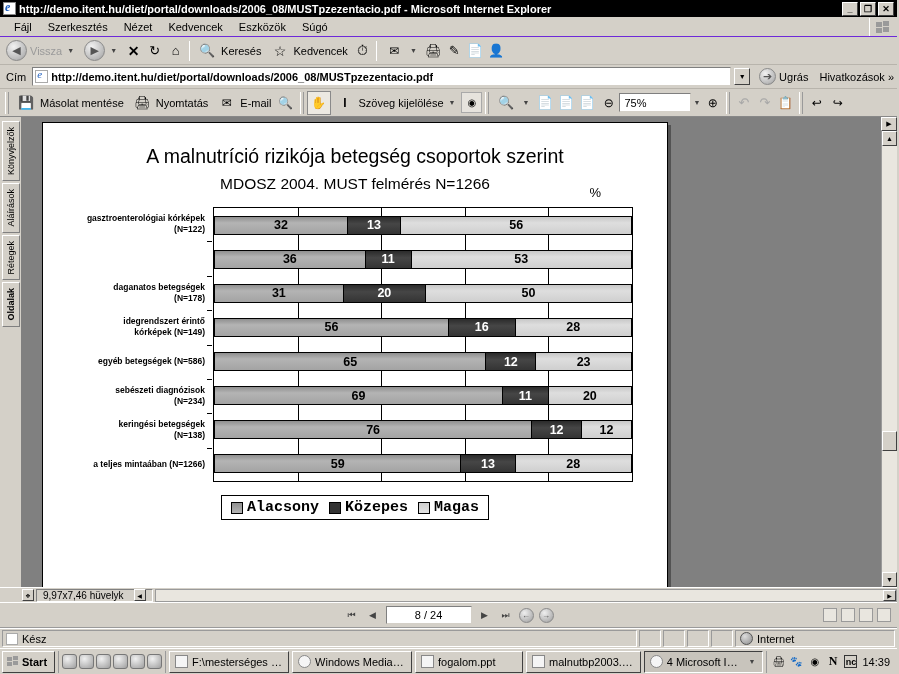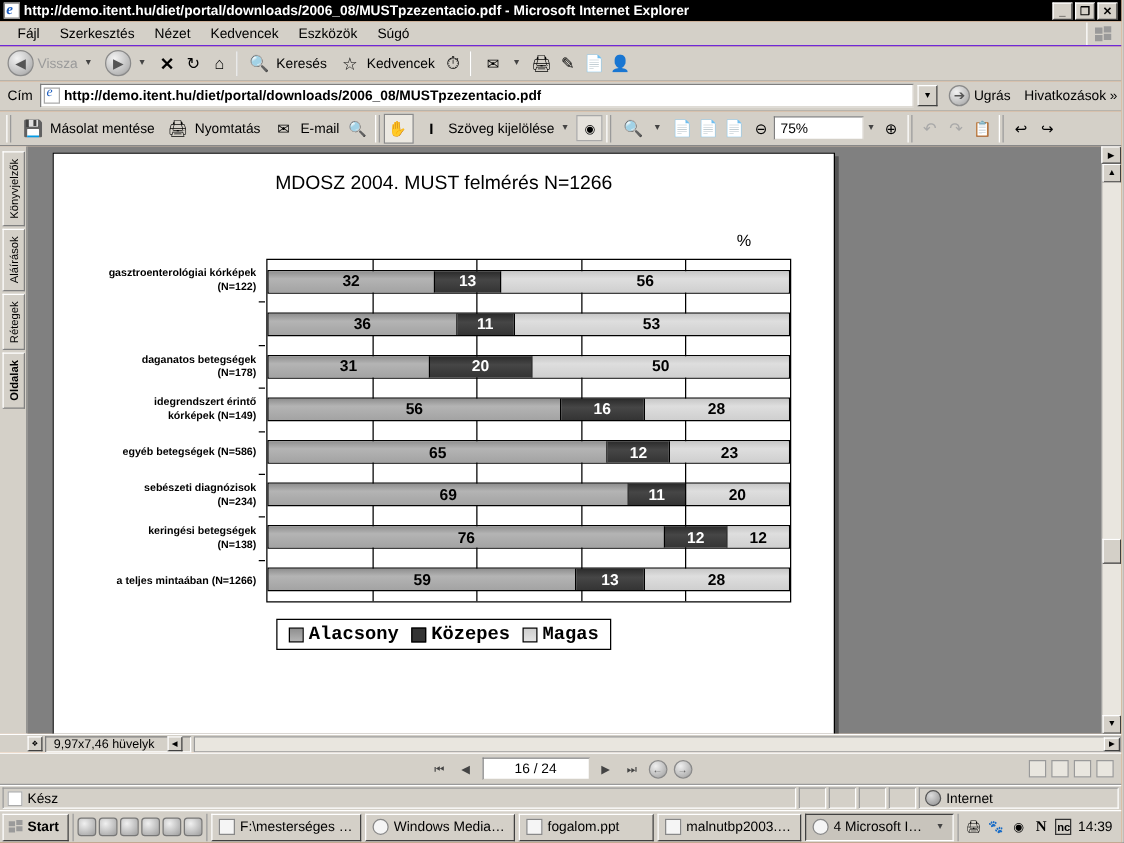--- a/index.html
+++ b/index.html
@@ -445,20 +445,21 @@
       <span class="vtab active">
         <span>Oldalak</span>
       </span>
     </div>
 
     <div class="docwrap">
 
       <div class="page">
         <div class="slide">
 
+          <div class="ch-title">A malnutríció rizikója  betegség csoportok szerint</div>
           <div class="ch-sub">MDOSZ 2004. MUST felmérés     N=1266</div>
           <div class="pct-mark">%</div>
 
           <div class="catlabels" id="catlabels">
               <div class="catslot" style="top: 6.1875px;">
                 <div>gasztroenterológiai kórképek</div>
                 <div>(N=122)</div>
               </div>
               <div class="tickmark" style="top: 34.375px;"></div>
               <div class="catslot" style="top: 74.9375px;">
@@ -600,21 +601,21 @@
       <span class="minibtn">◀</span>
     </span>
     <span class="hscroll">
       <span class="hbtn">▶</span>
     </span>
   </div>
 
   <div class="pagenav">
     <span class="navbtn">⏮</span>
     <span class="navbtn">◀</span>
-    <span class="pagefield">16 / 24</span>
+    <span class="pagefield">8 / 24</span>
     <span class="navbtn">▶</span>
     <span class="navbtn">⏭</span>
     <span class="navround">←</span>
     <span class="navround">→</span>
     <span class="viewmodes">
       <span class="vm"></span>
       <span class="vm"></span>
       <span class="vm"></span>
       <span class="vm"></span>
     </span>

